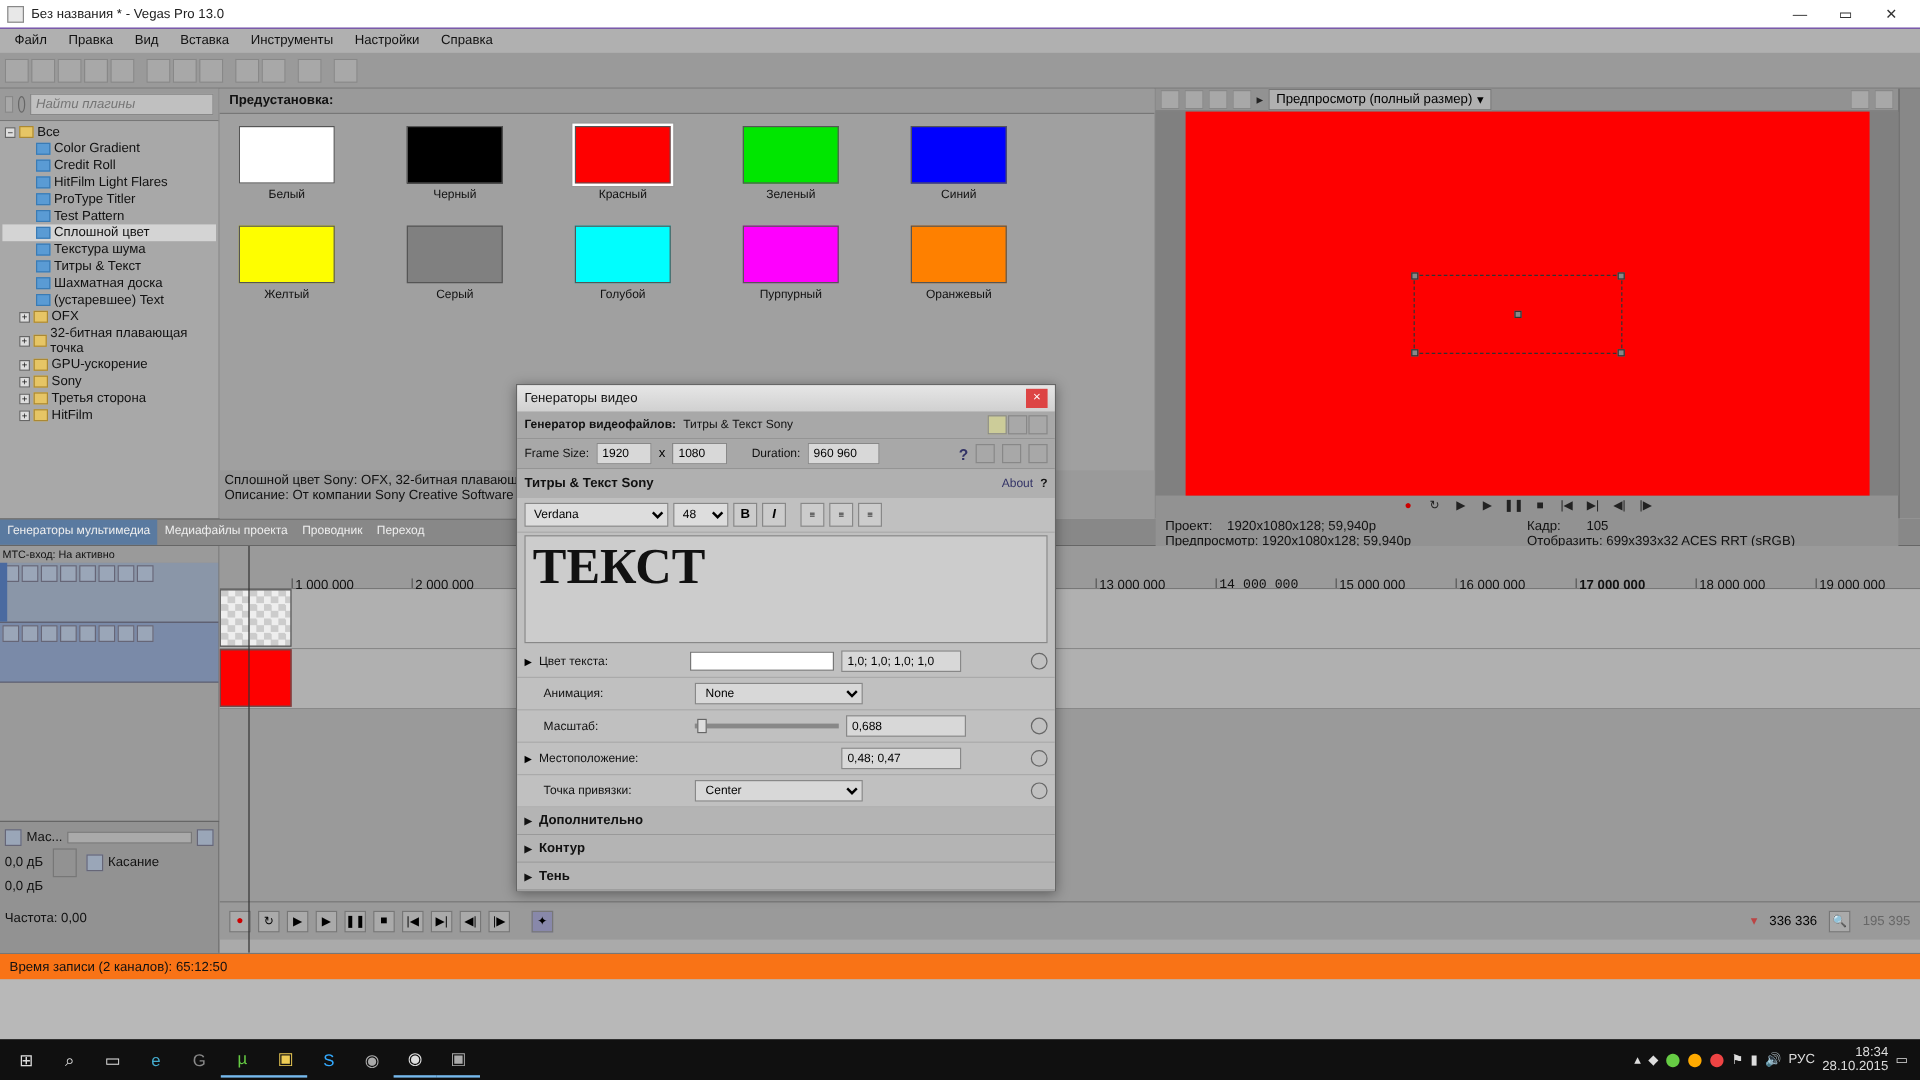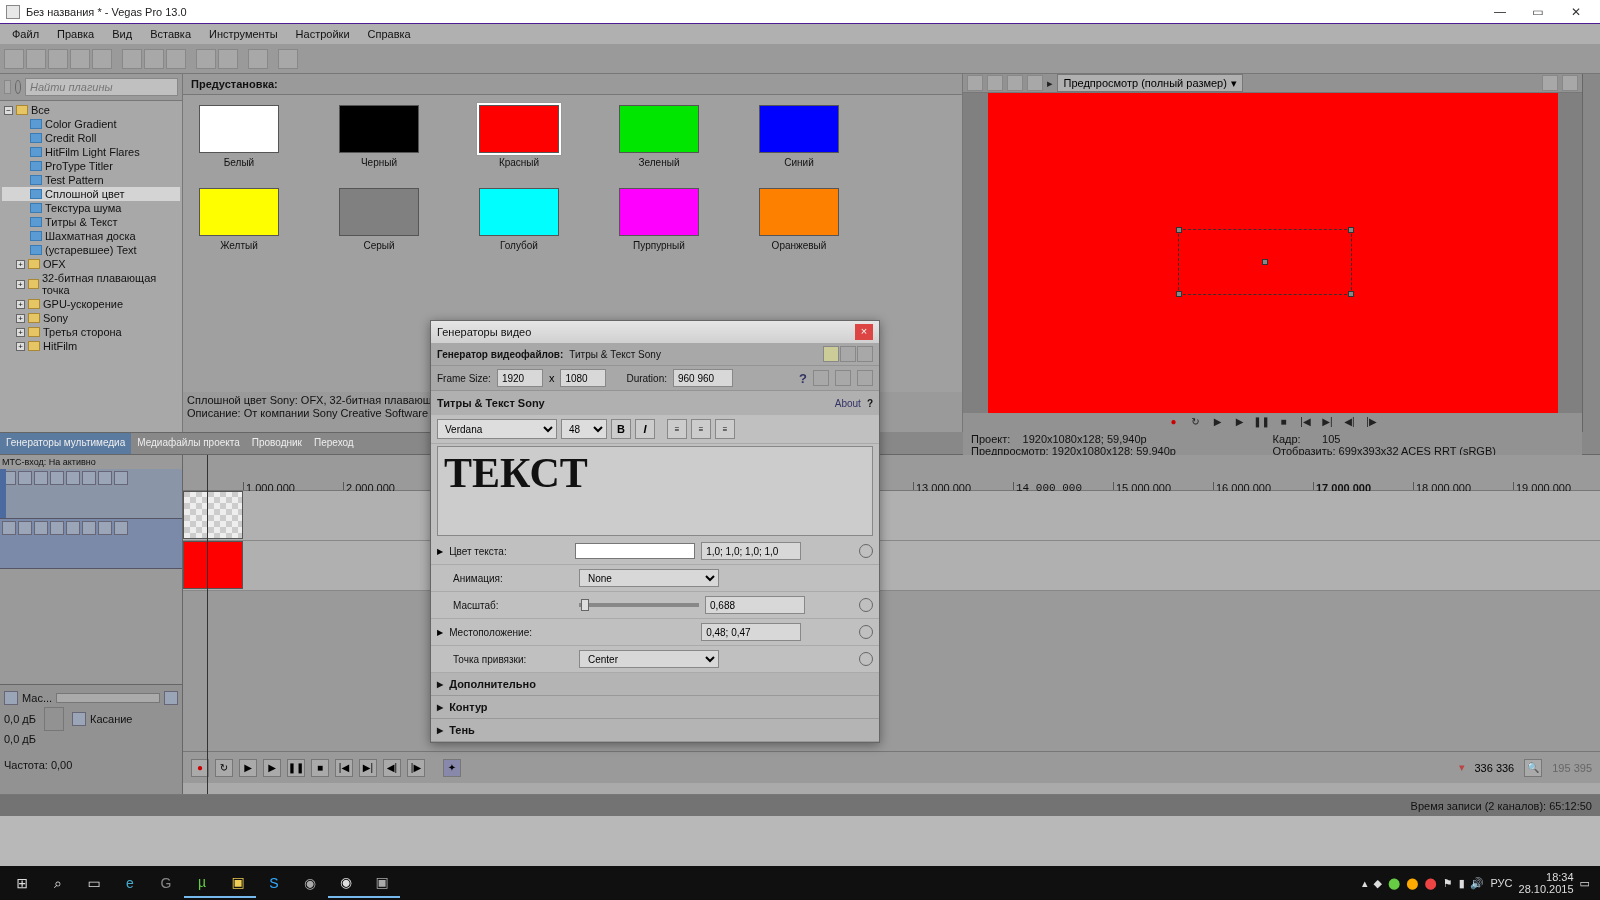--- a/index.html
+++ b/index.html
@@ -66,21 +66,21 @@
 .track-lane { height:50px; background:#b0b0b0; border-bottom:1px solid #888; position:relative; }
 .clip { position:absolute; left:0; top:0; height:48px; width:60px; border:1px solid #555; }
 .clip.checker { background:repeating-conic-gradient(#ccc 0 25%,#eee 0 50%) 0/12px 12px; }
 .clip.red { background:#fe0000; }
 .transport-row { height:32px; background:#9a9a9a; border-top:1px solid #777; display:flex; align-items:center; padding:0 8px; gap:6px; justify-content:space-between; }
 .tr-left { display:flex; gap:6px; align-items:center; }
 .tr-btn { width:18px; height:18px; border:1px solid #777; background:#aaa; display:flex; align-items:center; justify-content:center; font-size:10px; }
 .bottom-left { width:183px; height:110px; background:#929292; border-right:1px solid #666; border-top:1px solid #666; padding:4px; font-size:10px; color:#111; }
 .bl-row { display:flex; align-items:center; gap:4px; margin:2px 0; }
 .bl-slider { flex:1; height:10px; background:#aaa; border:1px solid #777; }
-.statusbar { height:22px; background:#737373; border-top:1px solid #777; display:flex; align-items:center; padding:0 8px; font-size:10px; color:#111; justify-content:flex-end; gap:12px; }
+.statusbar { height:22px; background:#f97316; border-top:1px solid #777; display:flex; align-items:center; padding:0 8px; font-size:10px; color:#111; gap:12px; }
 .taskbar { position:absolute; bottom:0; left:0; right:0; height:34px; background:#101010; display:flex; align-items:center; padding:0 4px; }
 .task-icon { width:36px; height:30px; display:flex; align-items:center; justify-content:center; color:#ddd; font-size:14px; }
 .task-icon.active { border-bottom:2px solid #76b9ed; }
 .tray { margin-left:auto; display:flex; align-items:center; gap:6px; color:#ddd; font-size:10px; padding-right:6px; }
 .tray-clock { text-align:right; line-height:12px; }
 
 .dialog { position:absolute; left:430px; top:320px; width:450px; background:#b8b8b8; border:1px solid #666; box-shadow:0 2px 10px rgba(0,0,0,.4); z-index:100; }
 .dlg-title { height:22px; background:linear-gradient(#e6e6e6,#d0d0d0); display:flex; align-items:center; padding:0 6px; font-size:11px; color:#111; }
 .dlg-close { margin-left:auto; width:18px; height:16px; background:#d44; color:#fff; text-align:center; line-height:14px; font-size:11px; }
 .dlg-row { display:flex; align-items:center; padding:3px 6px; gap:6px; background:#a8a8a8; border-bottom:1px solid #949494; }

